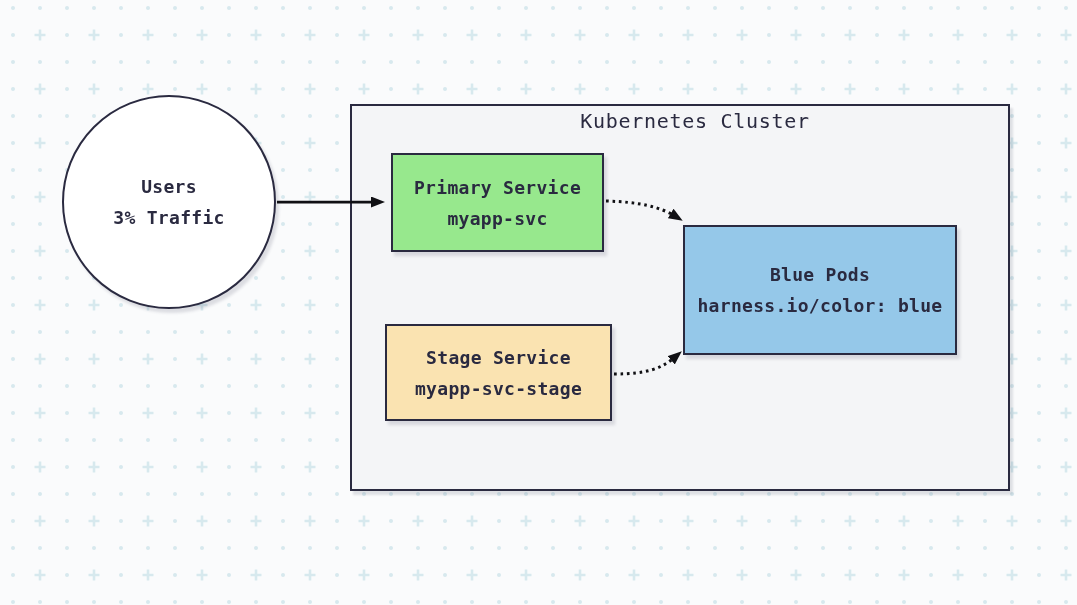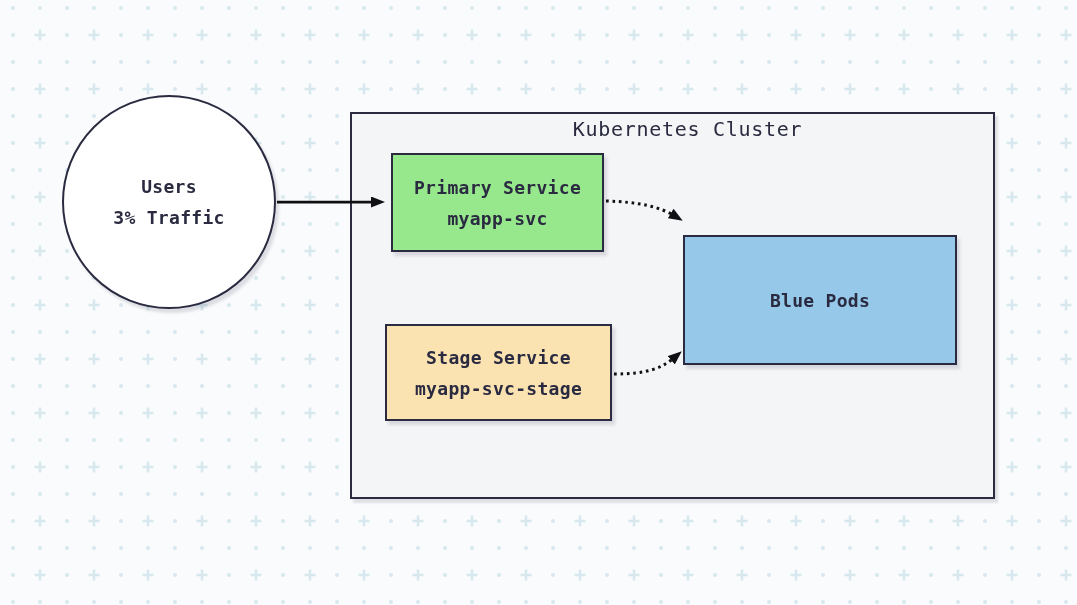--- a/index.html
+++ b/index.html
@@ -18,26 +18,27 @@
   .bg-svg {
     position: absolute;
     inset: 0;
     z-index: 0;
   }
   .dot { fill: var(--pattern, #d7e9ee); }
   .plus { stroke: var(--pattern, #cde6ee); stroke-width: 2.6; fill: none; }
 
   .cluster {
     position: absolute;
-    left: 350px; top: 112px;
+    left: 350px; top: 104px;
     width: 641px; height: 383px;
     background: var(--cluster-fill, #f4f5f7);
     border: 2px solid var(--node-border, #2a2a40);
     box-shadow: 3px 4px 2px rgba(42, 46, 70, 0.13);
     z-index: 1;
+    padding-left: 15px;
   }
   .cluster-title {
     position: absolute;
     left: 0; top: 3px;
     width: 100%;
     text-align: center;
     transform: translateX(15px);
     font-size: 20px;
     letter-spacing: 0.7px;
     font-weight: 500;
@@ -73,21 +74,21 @@
     left: 391px; top: 153px;
     width: 213px; height: 99px;
     background: var(--green, #97e88d);
   }
   .node-stage {
     left: 385px; top: 324px;
     width: 227px; height: 97px;
     background: var(--tan, #fae3b1);
   }
   .node-pods {
-    left: 683px; top: 235px;
+    left: 683px; top: 225px;
     width: 274px; height: 130px;
     background: var(--blue, #95c8e9);
   }
 
   .arrows {
     position: absolute;
     inset: 0;
     z-index: 3;
     pointer-events: none;
   }
@@ -127,20 +128,21 @@
     <span class="line">myapp-svc</span>
   </div>
 
   <div class="node node-stage">
     <span class="line">Stage Service</span>
     <span class="line">myapp-svc-stage</span>
   </div>
 
   <div class="node node-pods">
     <span class="line">Blue Pods</span>
+    <span class="line">harness.io/color: blue</span>
   </div>
 
   <svg class="arrows" width="1077" height="605" aria-hidden="true">
     <defs>
       <marker id="ah" viewBox="0 0 14 11" refX="5" refY="5.5" markerWidth="14" markerHeight="11" markerUnits="userSpaceOnUse" orient="auto">
         <path d="M0,0 L14,5.5 L0,11 Z"></path>
       </marker>
     </defs>
     <path class="edge solid" d="M277,202 H376" marker-end="url(#ah)"></path>
     <path class="edge dotted" d="M606,201 C640,202 660,207 675,216" marker-end="url(#ah)"></path>

